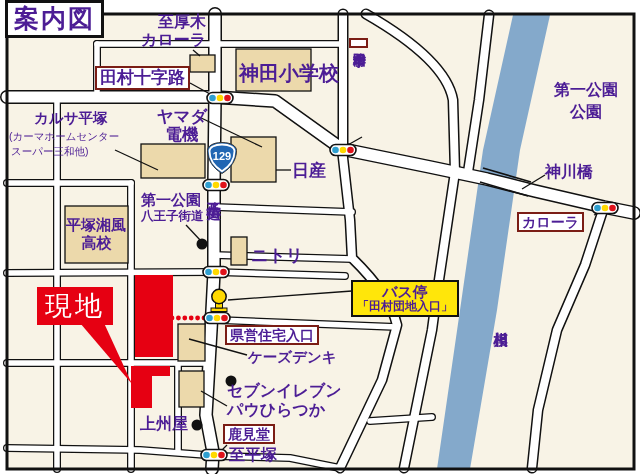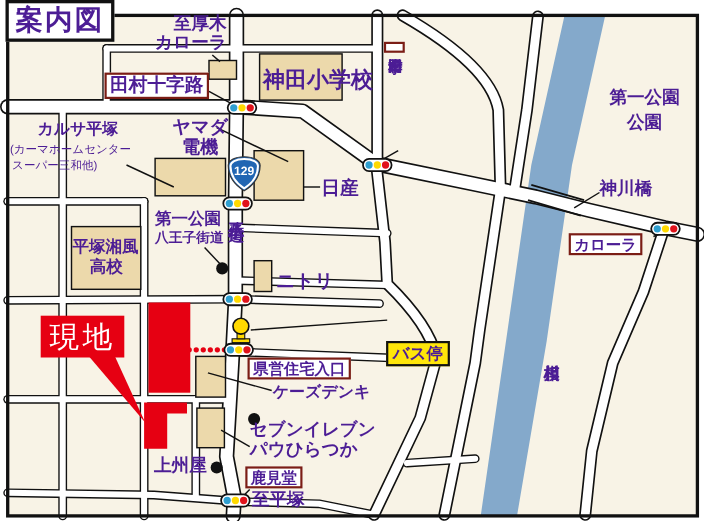--- a/index.html
+++ b/index.html
@@ -3,21 +3,21 @@
 <meta charset="utf-8">
 <style>
   html,body{margin:0;padding:0;background:#ffffff;}
   #stage{position:relative;width:640px;height:474px;background:#ffffff;overflow:hidden;
          font-family:"Liberation Sans","DejaVu Sans",sans-serif;color:#111;}
   #mapsvg{position:absolute;left:0;top:0;}
   .lbl{position:absolute;white-space:nowrap;line-height:1.15;color:#4c1d95;}
   .b{font-weight:bold;}
   .boxed{background:#fff;border:2.5px solid #7b1d15;padding:0 3px;font-weight:bold;}
   .vert{writing-mode:vertical-rl;text-orientation:upright;white-space:nowrap;}
-  .ybox{background:#ffe60a;border:2.5px solid #111;text-align:center;font-weight:bold;padding:1px 4px;margin-top:30px;}
+  .ybox{background:#ffe60a;border:2.5px solid #111;text-align:center;font-weight:bold;padding:1px 4px;}
   .title{background:#fff;border:3px solid #111;font-size:25px;font-weight:bold;letter-spacing:2px;padding:1px 6px 2px 6px;}
   .genchi{position:absolute;left:37px;top:287px;width:76px;height:38px;display:flex;align-items:center;justify-content:center;
           color:#fff;font-size:27px;font-weight:normal;letter-spacing:3px;}
   .ctr{text-align:center;}
 </style>
 </head>
 <body>
 
 <div id="stage">
 
@@ -237,20 +237,21 @@
 
 <div class="lbl b" style="left:251px;top:246px;font-size:17px;">ニトリ</div>
 
 <div class="lbl b ctr" style="left:66px;top:216px;width:40px;font-size:15px;">平塚湘風</div>
 <div class="lbl b ctr" style="left:66px;top:234px;width:61px;font-size:15px;">高校</div>
 
 <div class="genchi">現地</div>
 
 <div class="lbl ybox" style="left:351px;top:280px;">
   <div style="font-size:15px;">バス停</div>
+  <div style="font-size:12px;">「田村団地入口」</div>
 </div>
 
 <div class="lbl boxed" style="left:225px;top:325px;font-size:14px;">県営住宅入口</div>
 <div class="lbl b" style="left:248px;top:349px;font-size:14.5px;">ケーズデンキ</div>
 <div class="lbl b" style="left:227px;top:382px;font-size:16px;">セブンイレブン</div>
 <div class="lbl b" style="left:227px;top:401px;font-size:16px;">パウひらつか</div>
 
 <div class="lbl b vert" style="left:492px;top:320px;font-size:14.5px;">相模川</div>
 
 <div class="lbl b" style="left:140px;top:415px;font-size:16px;">上州屋</div>

